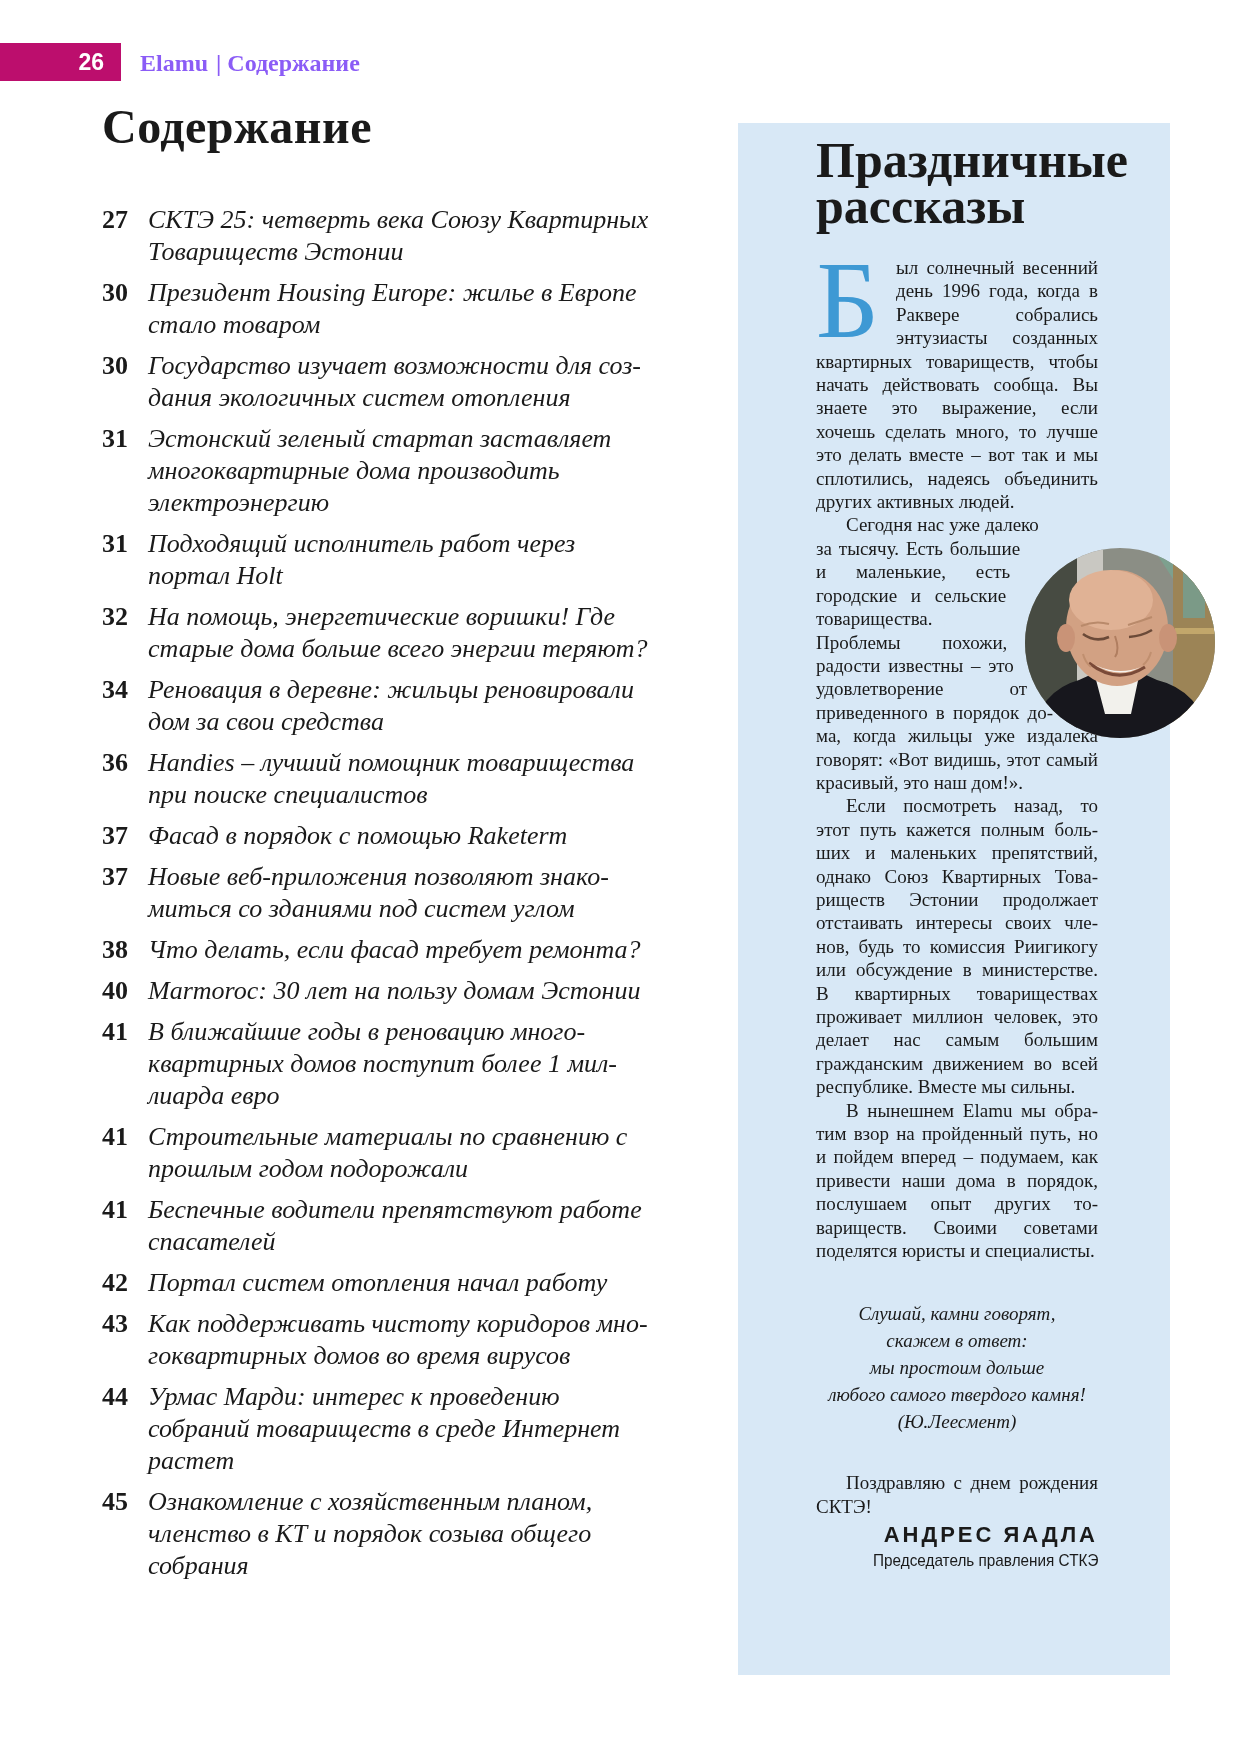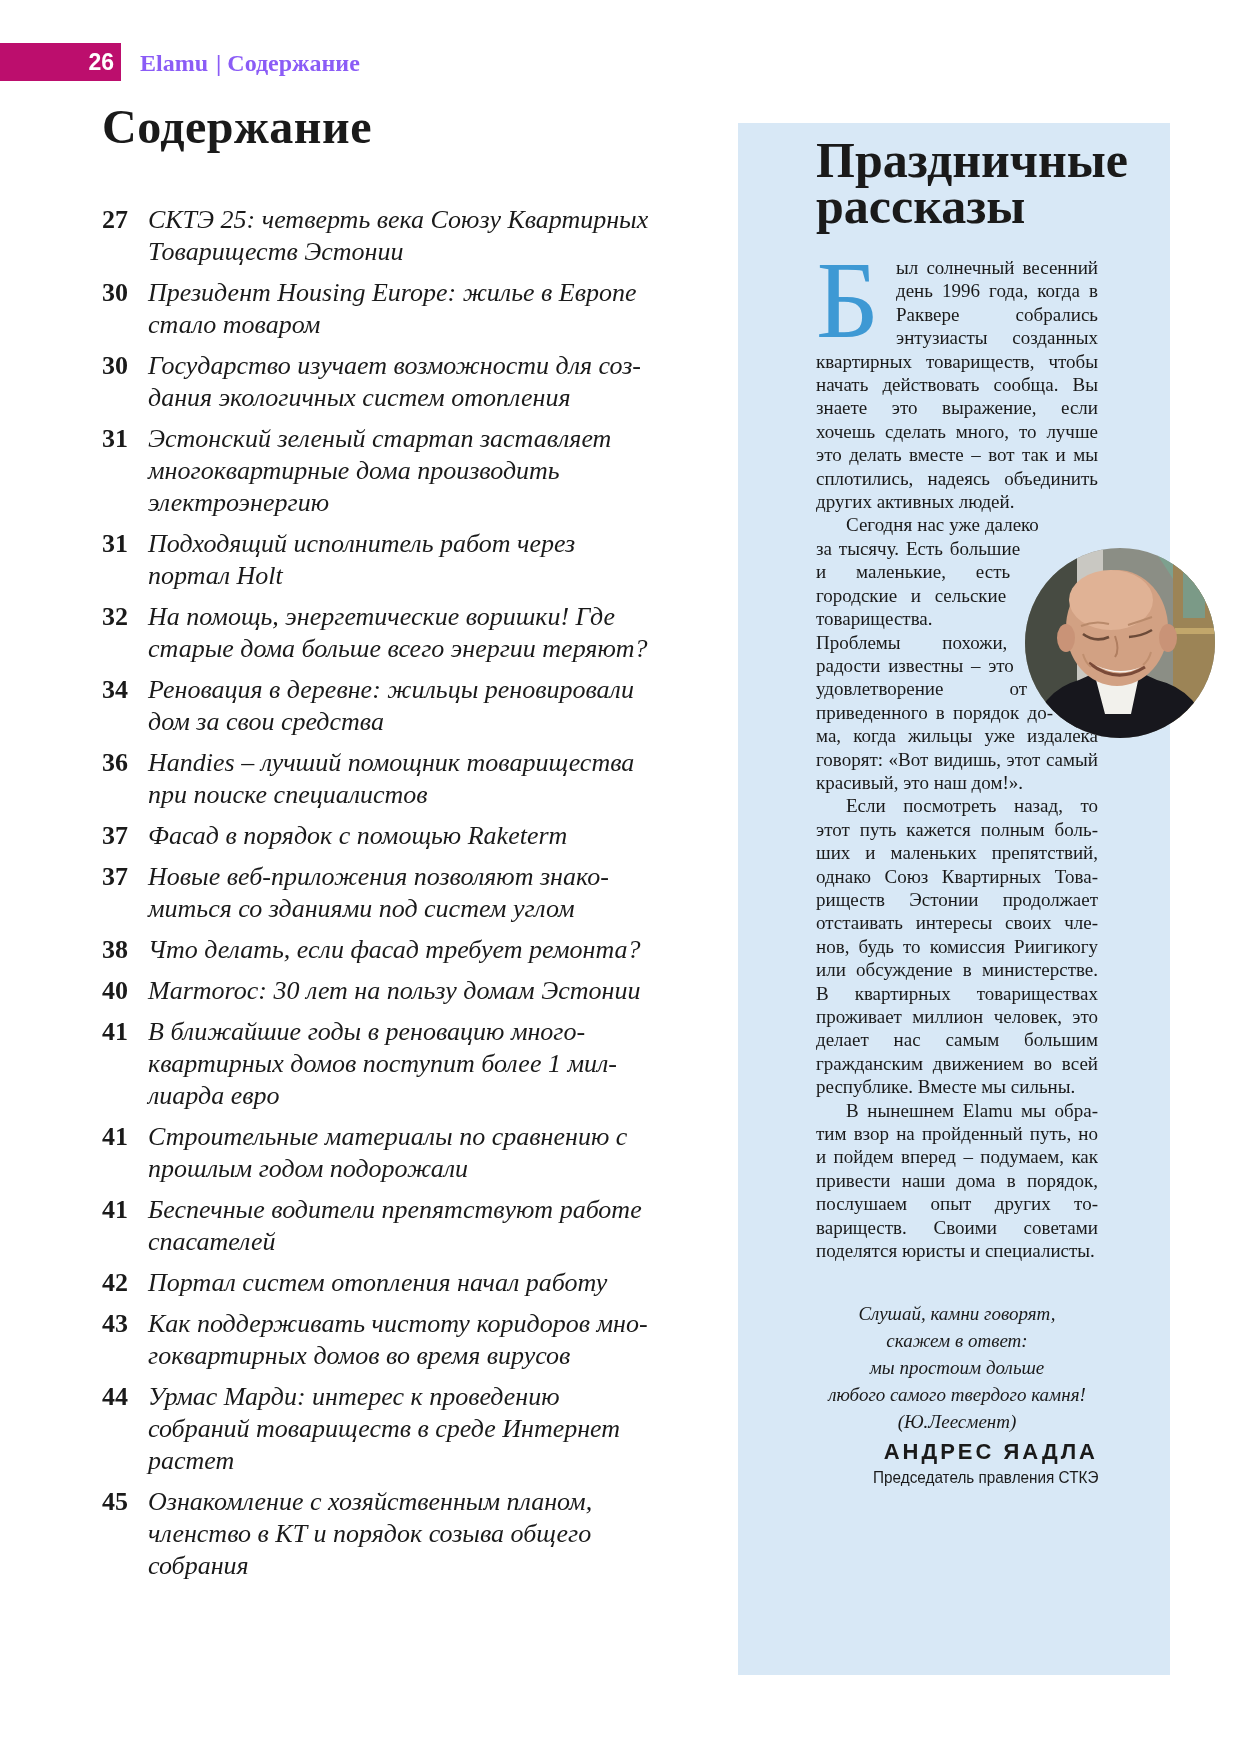--- a/index.html
+++ b/index.html
@@ -17,21 +17,21 @@
     color:var(--ink);
     overflow:hidden;
   }
   
   .header-bar{
     position:absolute;left:0;top:43px;width:121px;height:38px;
     background:var(--accent);
   }
   .page-num{
     display:block;height:38px;line-height:38px;
-    text-align:right;padding-right:7px;
+    text-align:right;padding-right:17px;
     color:#ffffff;font-family:"Liberation Sans",sans-serif;
     font-size:23px;font-weight:700;
   }
   .header-title{
     position:absolute;left:140px;top:43px;height:38px;line-height:40px;
     font-size:24px;color:#8b5cf6;white-space:nowrap;
   }
   .brand{font-weight:700;}
   .hdr-sep{font-weight:700;padding:0 6px 0 8px;}
   .hdr-section{font-weight:600;}
@@ -215,20 +215,21 @@
     </div>
 
   <div class="quote" id="quote-block">
       <div>Слушай, камни говорят,</div>
       <div>скажем в ответ:</div>
       <div>мы простоим дольше</div>
       <div>любого самого твердого камня!</div>
       <div>(Ю.Леесмент)</div>
     </div>
 
+  <p class="sb-p indent closing">Поздравляю с днем рожде­ния СКТЭ!</p>
 
   <div class="signature">
     <div class="sig-name">АНДРЕС ЯАДЛА</div>
     <div class="sig-title">Председатель правления СТКЭ</div>
   </div>
 
   <div class="photo-circle">
     <svg viewBox="0 0 190 190" xmlns="http://www.w3.org/2000/svg">
       <rect width="190" height="190" fill="#8b8e85"></rect>
       <rect x="0" y="0" width="52" height="190" fill="#474b42"></rect>

